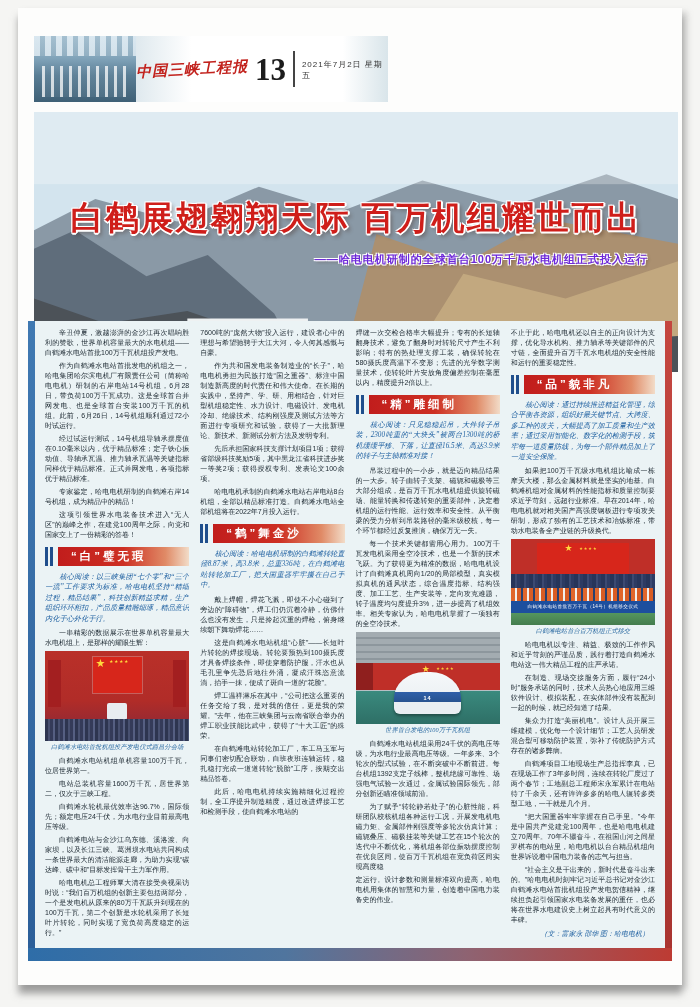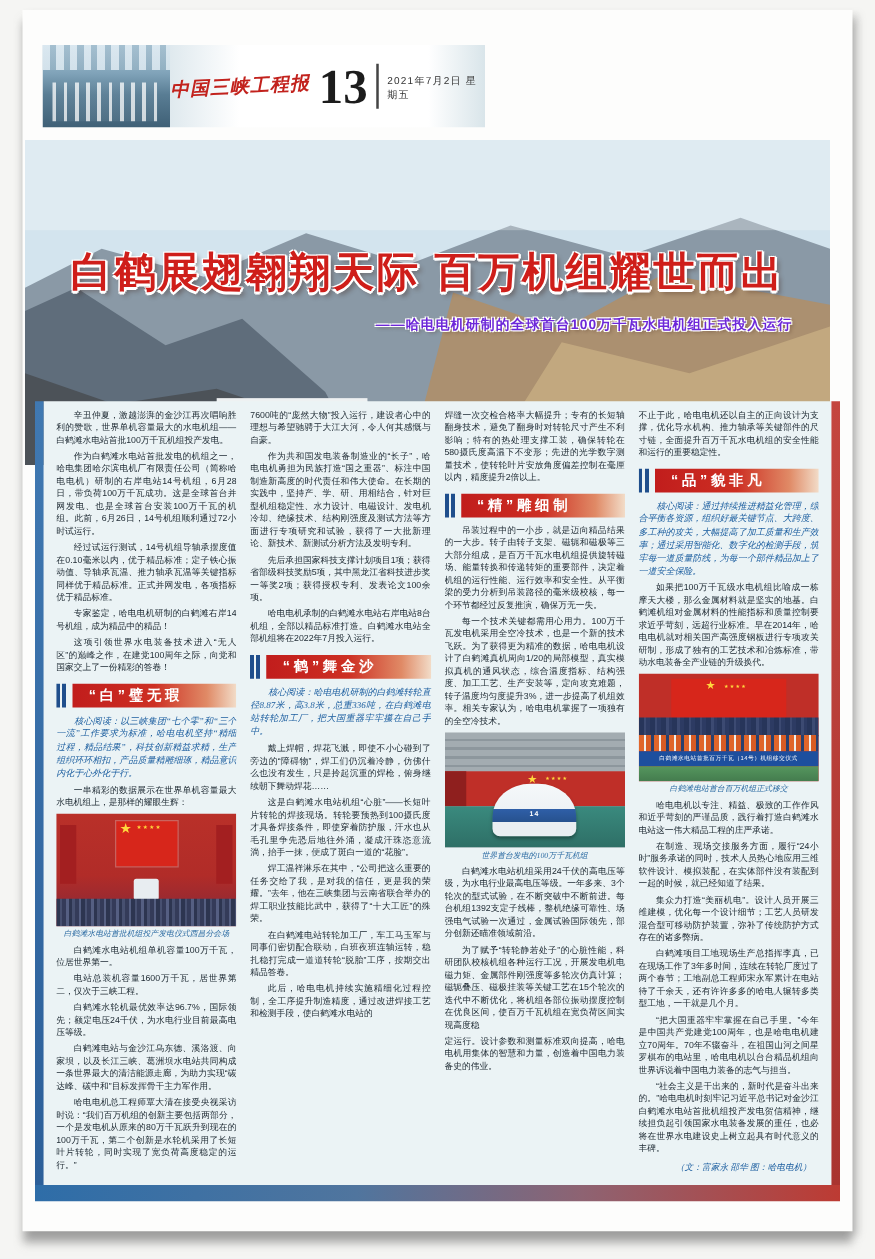--- a/index.html
+++ b/index.html
@@ -13,34 +13,34 @@
   .head-photo-left{width:102px;height:100%;
      background:linear-gradient(180deg,#a9c6d8 0%,#7fa2b8 35%,#597d94 60%,#3f6076 100%);position:relative;}
   .head-photo-left:before{content:"";position:absolute;left:8%;right:10%;top:45%;bottom:8%;
      background:repeating-linear-gradient(90deg,rgba(255,255,255,.75) 0 3px,rgba(120,150,170,.2) 3px 9px);}
   .head-photo-left:after{content:"";position:absolute;left:0;right:0;top:0;height:30%;
      background:repeating-linear-gradient(90deg,rgba(230,240,246,.8) 0 6px,rgba(160,185,200,.5) 6px 11px);}
   .head-mid{width:252px;background:linear-gradient(90deg,#dfe9ee,#ffffff 22%,#ffffff 82%,#d9e5ea);
      display:flex;align-items:center;justify-content:center;gap:7px;}
   .mast-cal{font-family:"Liberation Serif",serif;font-style:italic;font-weight:bold;color:#c2221d;
      font-size:15px;letter-spacing:1px;transform:rotate(-3deg);white-space:nowrap;}
-  .page-no{font-family:"Liberation Serif",serif;font-weight:bold;font-size:39px;color:#1c1c1c;line-height:1;}
+  .page-no{font-family:"Liberation Serif",serif;font-weight:bold;font-size:31px;color:#1c1c1c;line-height:1;}
   .vline{width:2px;height:36px;background:#444;}
   .sec-block{display:flex;flex-direction:column;align-items:flex-start;}
   .section-name{font-size:23px;font-weight:900;color:#101010;letter-spacing:2px;line-height:1.05;}
   .date-line{font-size:8px;color:#333;margin-top:1px;letter-spacing:1px;}
   .head-banner{flex:1;position:relative;
      background:linear-gradient(90deg,#8db4bc 0%,#649aa8 45%,#6fa3ab 75%,#7f9f7e 100%);}
   .banner-box{position:absolute;left:5px;right:5px;top:6px;bottom:6px;border-radius:9px;
      background:linear-gradient(180deg,#2267ad 0%,#0f4486 55%,#0b3a75 100%);
      color:#fff;font-size:17px;font-weight:900;letter-spacing:.5px;display:flex;align-items:center;
      justify-content:center;white-space:nowrap;text-shadow:1px 2px 2px #062247;}
 
   
-  .hero{position:absolute;left:2px;top:104px;width:644px;height:260px;overflow:hidden;}
+  .hero{position:absolute;left:16px;top:104px;width:644px;height:260px;overflow:hidden;}
   .hero svg{display:block;width:100%;height:100%;}
   .headline{position:absolute;top:84px;left:0;width:100%;text-align:center;
      font-size:33px;font-weight:900;color:#cf1e1a;letter-spacing:2px;white-space:nowrap;
      text-shadow:-1px -1px 0 #fff,1px -1px 0 #fff,-1px 1px 0 #fff,1px 1px 0 #fff,
        0 2px 0 #fff,2px 0 0 #fff,3px 3px 4px rgba(60,30,20,.45);}
   .subheadline{position:absolute;top:140px;right:30px;font-size:11px;font-weight:900;color:#6d28d9;
      letter-spacing:1px;white-space:nowrap;
      text-shadow:-1px -1px 0 #fff,1px -1px 0 #fff,-1px 1px 0 #fff,1px 1px 0 #fff,2px 2px 3px rgba(60,30,20,.4);}
 
   
@@ -205,20 +205,21 @@
           <p class="para">在白鹤滩电站转轮加工厂，车工马玉军与同事们密切配合联动，白班夜班连轴运转，稳扎稳打完成一道道转轮“脱胎”工序，按期交出精品答卷。</p>
           <p class="para">此后，哈电电机持续实施精细化过程控制，全工序提升制造精度，通过改进焊接工艺和检测手段，使白鹤滩水电站的</p>
         </div>
 
         <div class="col">
           <p class="para cont">焊缝一次交检合格率大幅提升；专有的长短轴翻身技术，避免了翻身时对转轮尺寸产生不利影响；特有的热处理支撑工装，确保转轮在580摄氏度高温下不变形；先进的光学数字测量技术，使转轮叶片安放角度偏差控制在毫厘以内，精度提升2倍以上。</p>
           <div class="sec-head">
             <span class="bars"></span>
             <span class="band">“精”雕细制</span>
           </div>
+          <p class="core">核心阅读：只见稳稳起吊，大件转子吊装，2300吨重的“大块头”被两台1300吨的桥机缓缓平移、下落，让直径16.5米、高达3.9米的转子与主轴精准对接！</p>
           <p class="para">吊装过程中的一小步，就是迈向精品结果的一大步。转子由转子支架、磁轭和磁极等三大部分组成，是百万千瓦水电机组提供旋转磁场、能量转换和传递转矩的重要部件，决定着机组的运行性能、运行效率和安全性。从平衡梁的受力分析到吊装路径的毫米级校核，每一个环节都经过反复推演，确保万无一失。</p>
           <p class="para">每一个技术关键都需用心用力。100万千瓦发电机采用全空冷技术，也是一个新的技术飞跃。为了获得更为精准的数据，哈电电机设计了白鹤滩真机周向1/20的局部模型，真实模拟真机的通风状态，综合温度指标、结构强度、加工工艺、生产安装等，定向攻克难题，转子温度均匀度提升3%，进一步提高了机组效率。相关专家认为，哈电电机掌握了一项独有的全空冷技术。</p>
           <div class="photo photo2">
             <div class="ph2-ceiling"></div>
             <div class="ph2-wall">
               <span class="star-big">★</span>
               <span class="stars-small">★★★★</span>
             </div>
             <div class="ph2-sideL"></div>
             <div class="ph2-floor"></div>

